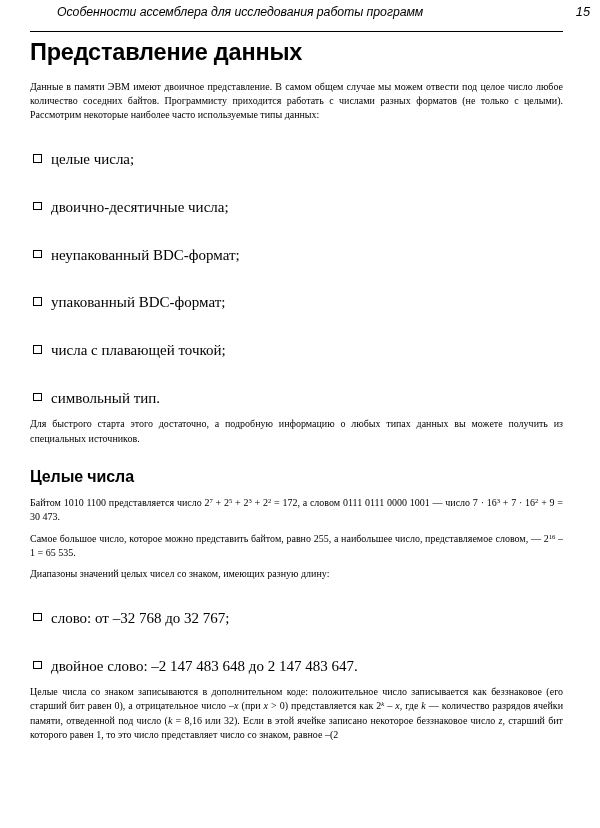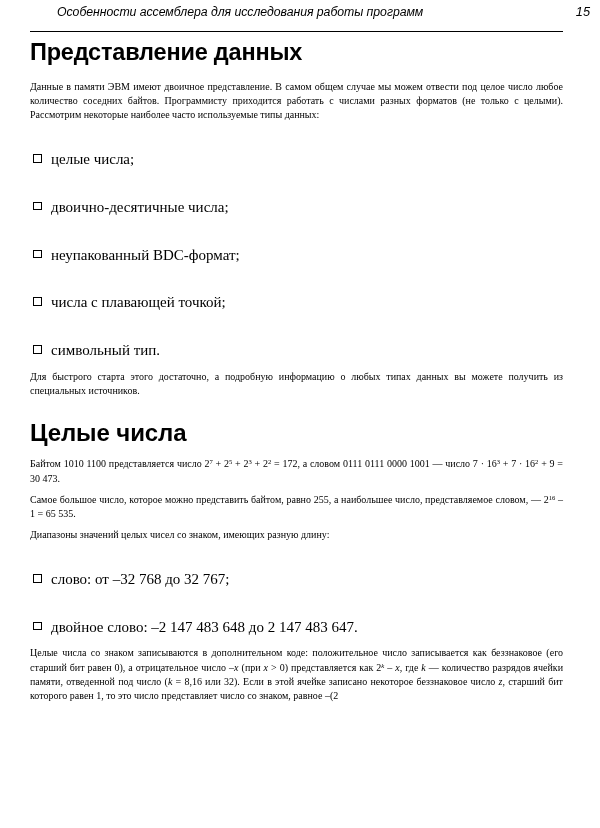--- a/index.html
+++ b/index.html
@@ -68,21 +68,21 @@
     font-weight: bold;
     font-size: 23.5px;
     line-height: 1.1;
     letter-spacing: -0.2px;
     margin: 4px 0 14px 0;
   }
 
   h2.subtitle {
     font-family: "Liberation Sans", sans-serif;
     font-weight: bold;
-    font-size: 24px;
+    font-size: 16px;
     line-height: 1.1;
     letter-spacing: -0.1px;
     margin: 22px 0 11px 0;
   }
 
   p.body {
     font-size: 10px;
     line-height: 1.415;
     text-align: justify;
     text-justify: inter-word;
@@ -149,20 +149,24 @@
       <li>
         <span class="sq"></span>
         <span>двоично-десятичные числа;</span>
       </li>
       <li>
         <span class="sq"></span>
         <span>неупакованный BDC-формат;</span>
       </li>
       <li>
         <span class="sq"></span>
+        <span>упакованный BDC-формат;</span>
+      </li>
+      <li>
+        <span class="sq"></span>
         <span>числа с плавающей точкой;</span>
       </li>
       <li>
         <span class="sq"></span>
         <span>символьный тип.</span>
       </li>
     </ul>
 
     <p class="body">Для быстрого старта этого достаточно, а подробную информацию о любых типах данных вы можете получить из специальных источников.</p>
 

